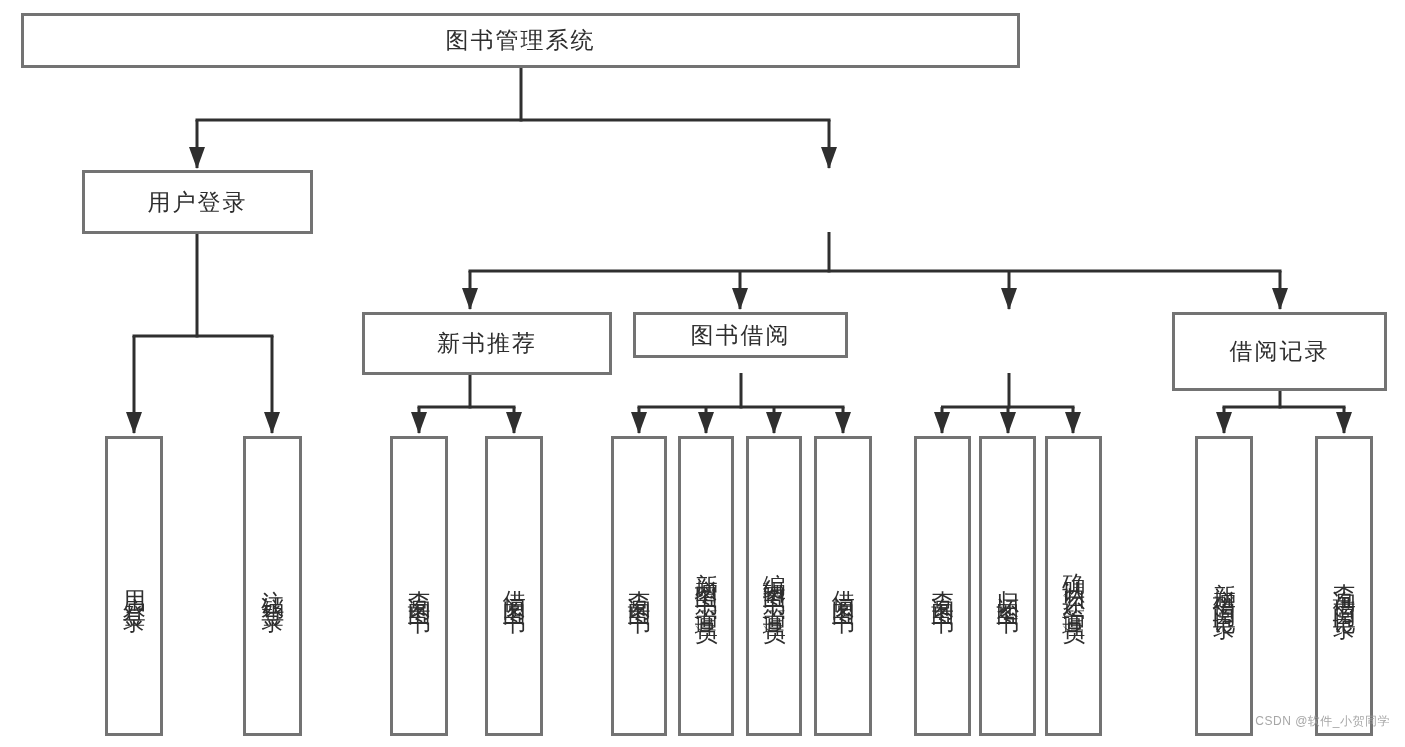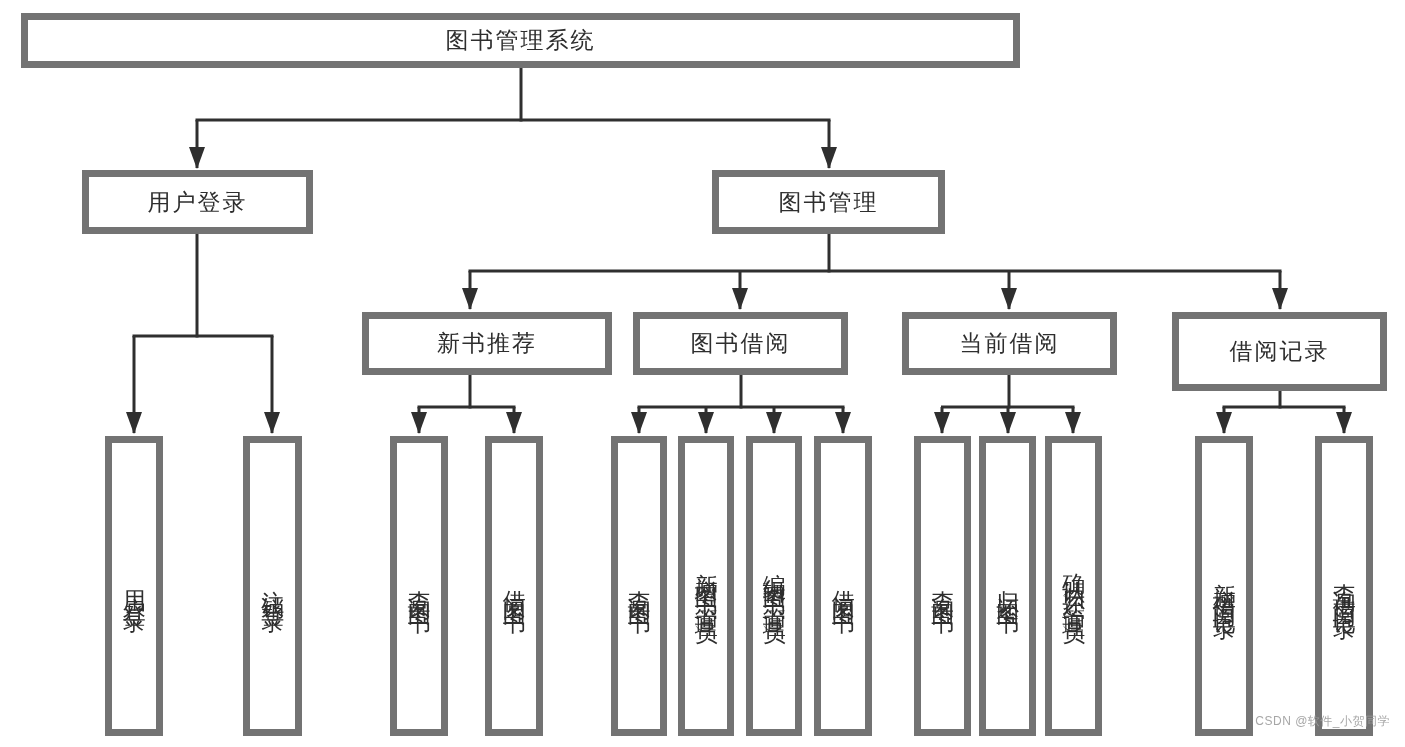--- a/index.html
+++ b/index.html
@@ -22,21 +22,21 @@
     z-index: 1;
   }
   svg.connectors line {
     stroke: #2f2f2f;
     stroke-width: 3;
   }
   .node {
     position: absolute;
     box-sizing: border-box;
     background: #ffffff;
-    border: 7px solid #737373;
+    border: 3px solid #737373;
     display: flex;
     align-items: center;
     justify-content: center;
     color: #2e2e2e;
     z-index: 2;
     text-align: center;
   }
   .hnode {
     font-size: 23px;
     letter-spacing: 2px;
@@ -123,25 +123,23 @@
       <line x1="1280" y1="373" x2="1280" y2="408.5"></line>
       <line x1="1222.5" y1="407" x2="1345.5" y2="407"></line>
       <line x1="1224" y1="407" x2="1224" y2="433" marker-end="url(#ah)"></line>
       <line x1="1344" y1="407" x2="1344" y2="433" marker-end="url(#ah)"></line>
     </g>
   </svg>
 
   <div class="node hnode" style="left:21px; top:13px; width:999px; height:55px;">图书管理系统</div>
 
   <div class="node hnode" style="left:82px; top:170px; width:231px; height:64px;">用户登录</div>
-  <div class="node hnode" style="left:712px; top:170px; width:233px; height:64px;">图书管理</div>
 
   <div class="node hnode" style="left:362px; top:312px; width:250px; height:63px;">新书推荐</div>
-  <div class="node hnode" style="left:633px; top:312px; width:215px; height:63px;text-align:center;">图书借阅</div>
-  <div class="node hnode" style="left:902px; top:312px; width:215px; height:63px;">当前借阅</div>
+  <div class="node hnode" style="left:633px; top:312px; width:215px; height:46px;text-align:center;">图书借阅</div>
   <div class="node hnode" style="left:1172px; top:312px; width:215px; height:79px;">借阅记录</div>
 
   <div class="node vnode" style="left:105px; top:436px; width:58px; height:300px;">
     <span>用户登录</span>
   </div>
   <div class="node vnode" style="left:243px; top:436px; width:59px; height:300px;">
     <span>注销登录</span>
   </div>
 
   <div class="node vnode" style="left:390px; top:436px; width:58px; height:300px;">

